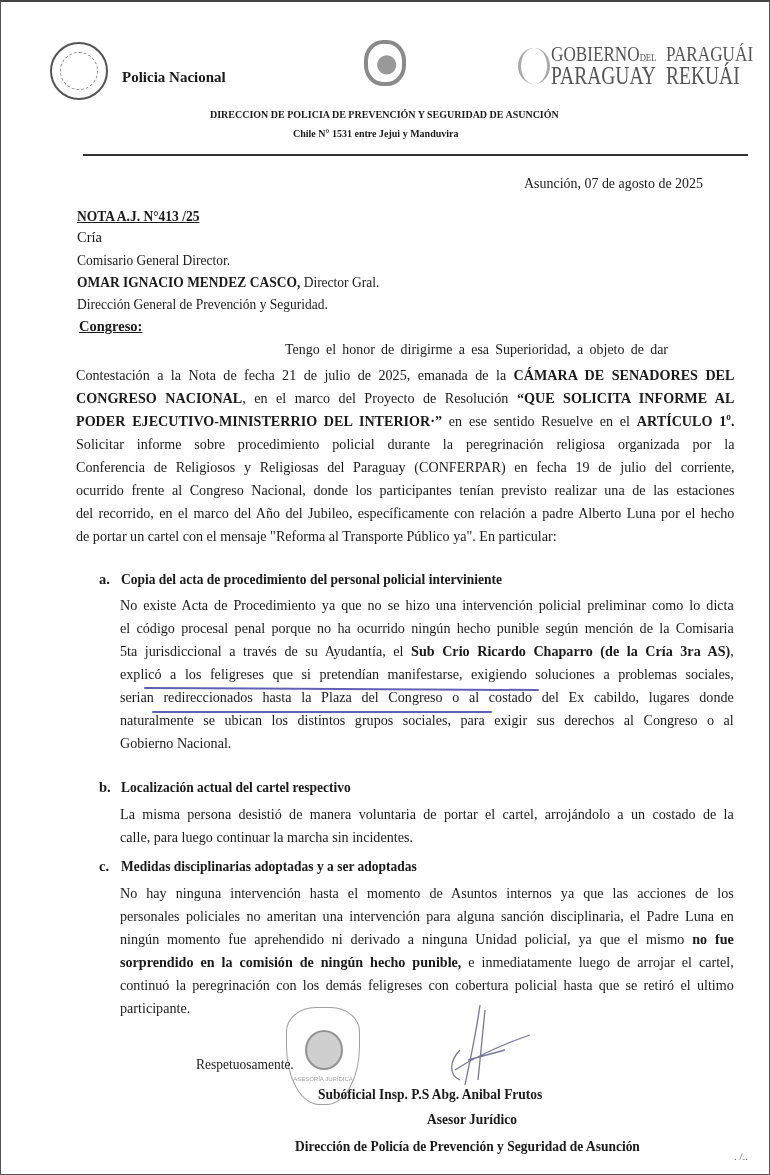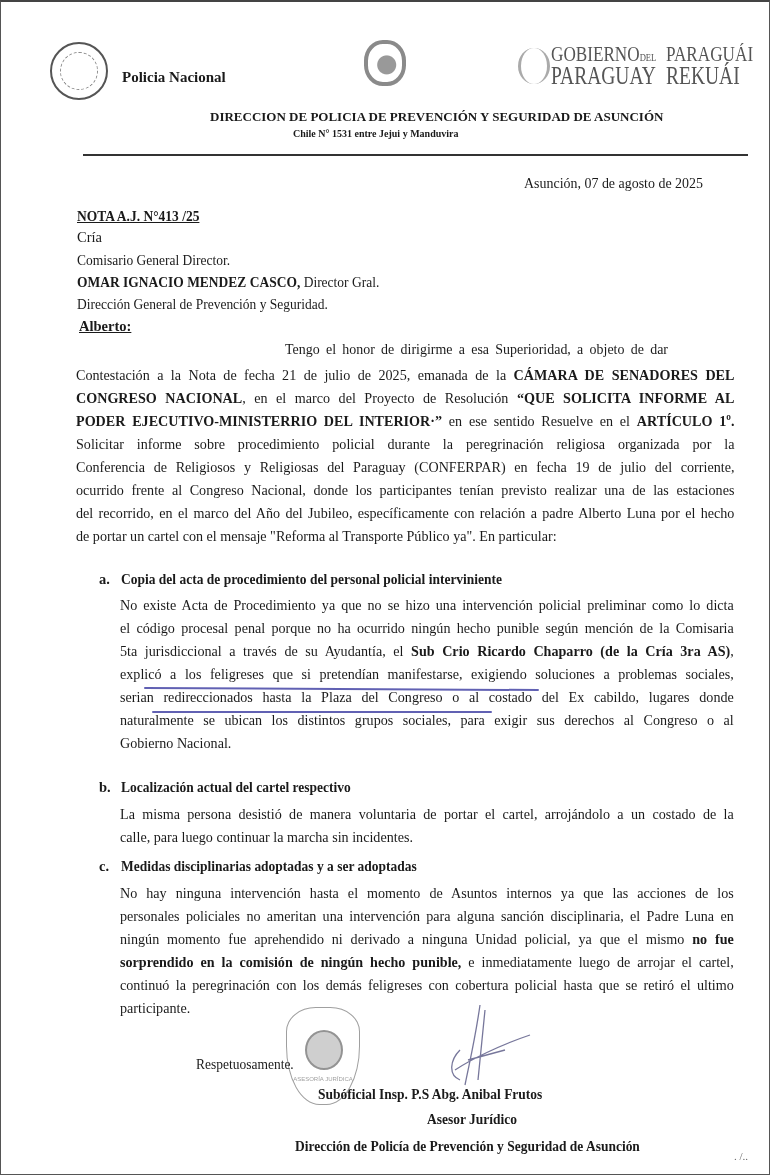--- a/index.html
+++ b/index.html
@@ -32,34 +32,34 @@
   <div style="position:absolute;left:364px;top:40px;width:42px;height:46px;border-radius:45%;border:4px solid #8a8a8a;box-sizing:border-box;background:radial-gradient(circle at 55% 55%, #999 0 9px, #fff 10px);"></div>
 
   <div style="position:absolute;left:518px;top:48px;width:26px;height:36px;border-left:3px solid #aaa;border-right:3px solid #aaa;border-radius:50%;"></div>
   <div class="abs gov" style="left:551px;top:43px;font-size:22px;line-height:22px;">
     <span>GOBIERNO</span><span style="font-size:11px;">DEL</span>
   </div>
   <div class="abs gov" style="left:551px;top:63px;font-size:25px;line-height:25px;">PARAGUAY</div>
   <div class="abs gov" style="left:666px;top:43px;font-size:22px;line-height:22px;">PARAGUÁI</div>
   <div class="abs gov" style="left:666px;top:63px;font-size:25px;line-height:25px;">REKUÁI</div>
 
-  <div class="abs b" style="left:210px;top:109px;font-size:13px;">DIRECCION DE POLICIA DE PREVENCIÓN Y SEGURIDAD DE ASUNCIÓN</div>
+  <div class="abs b" style="left:210px;top:109px;font-size:10px;">DIRECCION DE POLICIA DE PREVENCIÓN Y SEGURIDAD DE ASUNCIÓN</div>
   <div class="abs b" style="left:293px;top:128px;font-size:10px;">Chile N° 1531 entre Jejui y Manduvira</div>
   <div class="hr"></div>
 </div>
 
 <div class="abs" style="left:524px;top:175px;font-size:15px;transform:scaleX(0.93);transform-origin:left;">Asunción, 07 de agosto de 2025</div>
 <div class="abs b u" style="left:77px;top:208px;font-size:14.5px;transform:scaleX(0.93);transform-origin:left;">NOTA A.J. N°413 /25</div>
 <div class="abs" style="left:77px;top:229px;font-size:14.5px;">Cría</div>
 <div class="abs" style="left:77px;top:252px;font-size:14.5px;transform:scaleX(0.93);transform-origin:left;">Comisario General Director.</div>
 <div class="abs" style="left:77px;top:274px;font-size:14.5px;transform:scaleX(0.93);transform-origin:left;">
   <span class="b">OMAR IGNACIO MENDEZ CASCO,</span><span> Director Gral.</span>
 </div>
 <div class="abs" style="left:77px;top:296px;font-size:14.5px;transform:scaleX(0.93);transform-origin:left;">Dirección General de Prevención y Seguridad.</div>
-<div class="abs b u" style="left:79px;top:318px;font-size:14.5px;">Alberto:</div>
+<div class="abs b u" style="left:79px;top:318px;font-size:14.5px;">Congreso:</div>
 
 <div>
   <div class="abs" style="left:285px;top:341px;font-size:15px;word-spacing:3px;transform:scaleX(0.93);transform-origin:left;">Tengo el honor de dirigirme a esa Superioridad, a objeto de dar</div>
   <div class="body-line" style="top:364px;">
     <span>Contestación a la Nota de fecha 21 de julio de 2025, emanada de la </span><b>CÁMARA DE SENADORES DEL</b>
   </div>
   <div class="body-line" style="top:387px;">
     <b>CONGRESO NACIONAL</b><span>, en el marco del Proyecto de Resolución </span><b>“QUE SOLICITA INFORME AL</b>
   </div>
   <div class="body-line" style="top:410px;">

